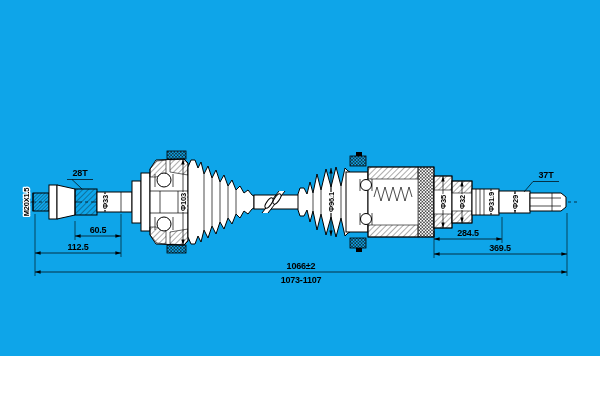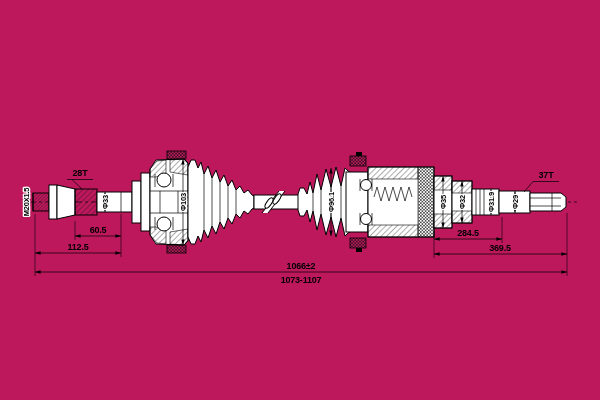--- a/index.html
+++ b/index.html
@@ -1,16 +1,16 @@
 <!DOCTYPE html>
 <html><head>
 <meta charset="utf-8">
 <style>
   html,body{margin:0;padding:0;background:#fff;}
-  .canvas{position:relative;width:600px;height:400px;background:#be185d;overflow:hidden;}
+  .canvas{position:relative;width:600px;height:356px;background:#0ea5e9;overflow:hidden;}
   svg{position:absolute;left:0;top:0;}
   text{fill:#000;font-family:"Liberation Sans",sans-serif;font-weight:bold;letter-spacing:-0.2px;}
   .dim{font-size:9px;}
   .dia{font-size:7.5px;}
   .splbl{font-size:9px;}
   .halo{paint-order:stroke;stroke:#fff;stroke-width:2.6px;stroke-linejoin:round;}
   .out{stroke:#000;stroke-width:1;fill:#fff;}
   .ln{stroke:#000;stroke-width:1;fill:none;}
   .thin{stroke:#000;stroke-width:0.7;fill:none;}
   .xthin{stroke:#000;stroke-width:0.6;fill:none;}

